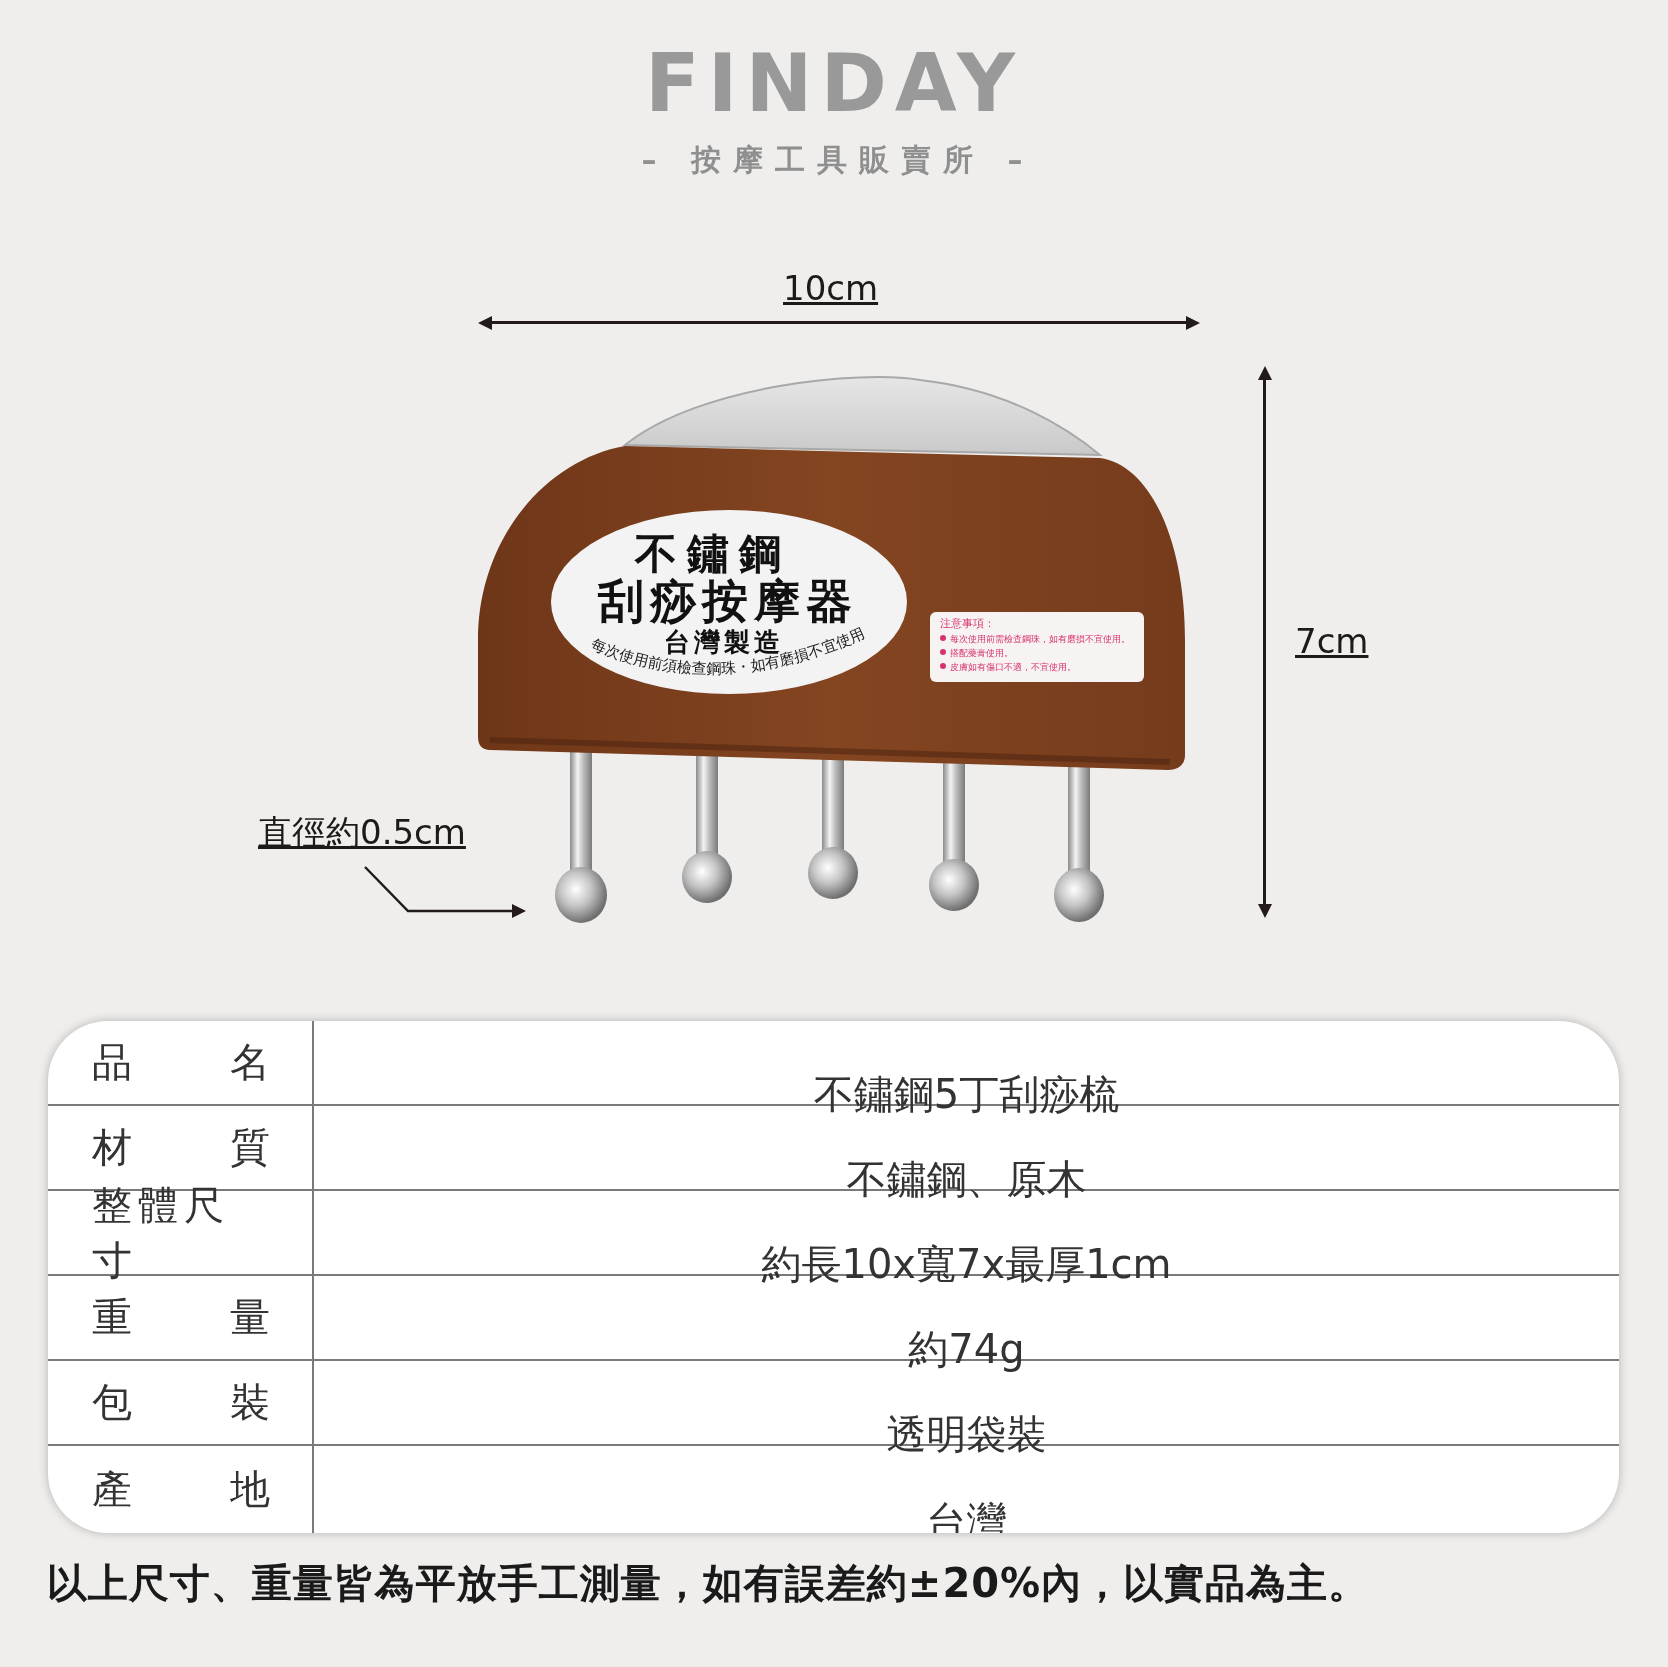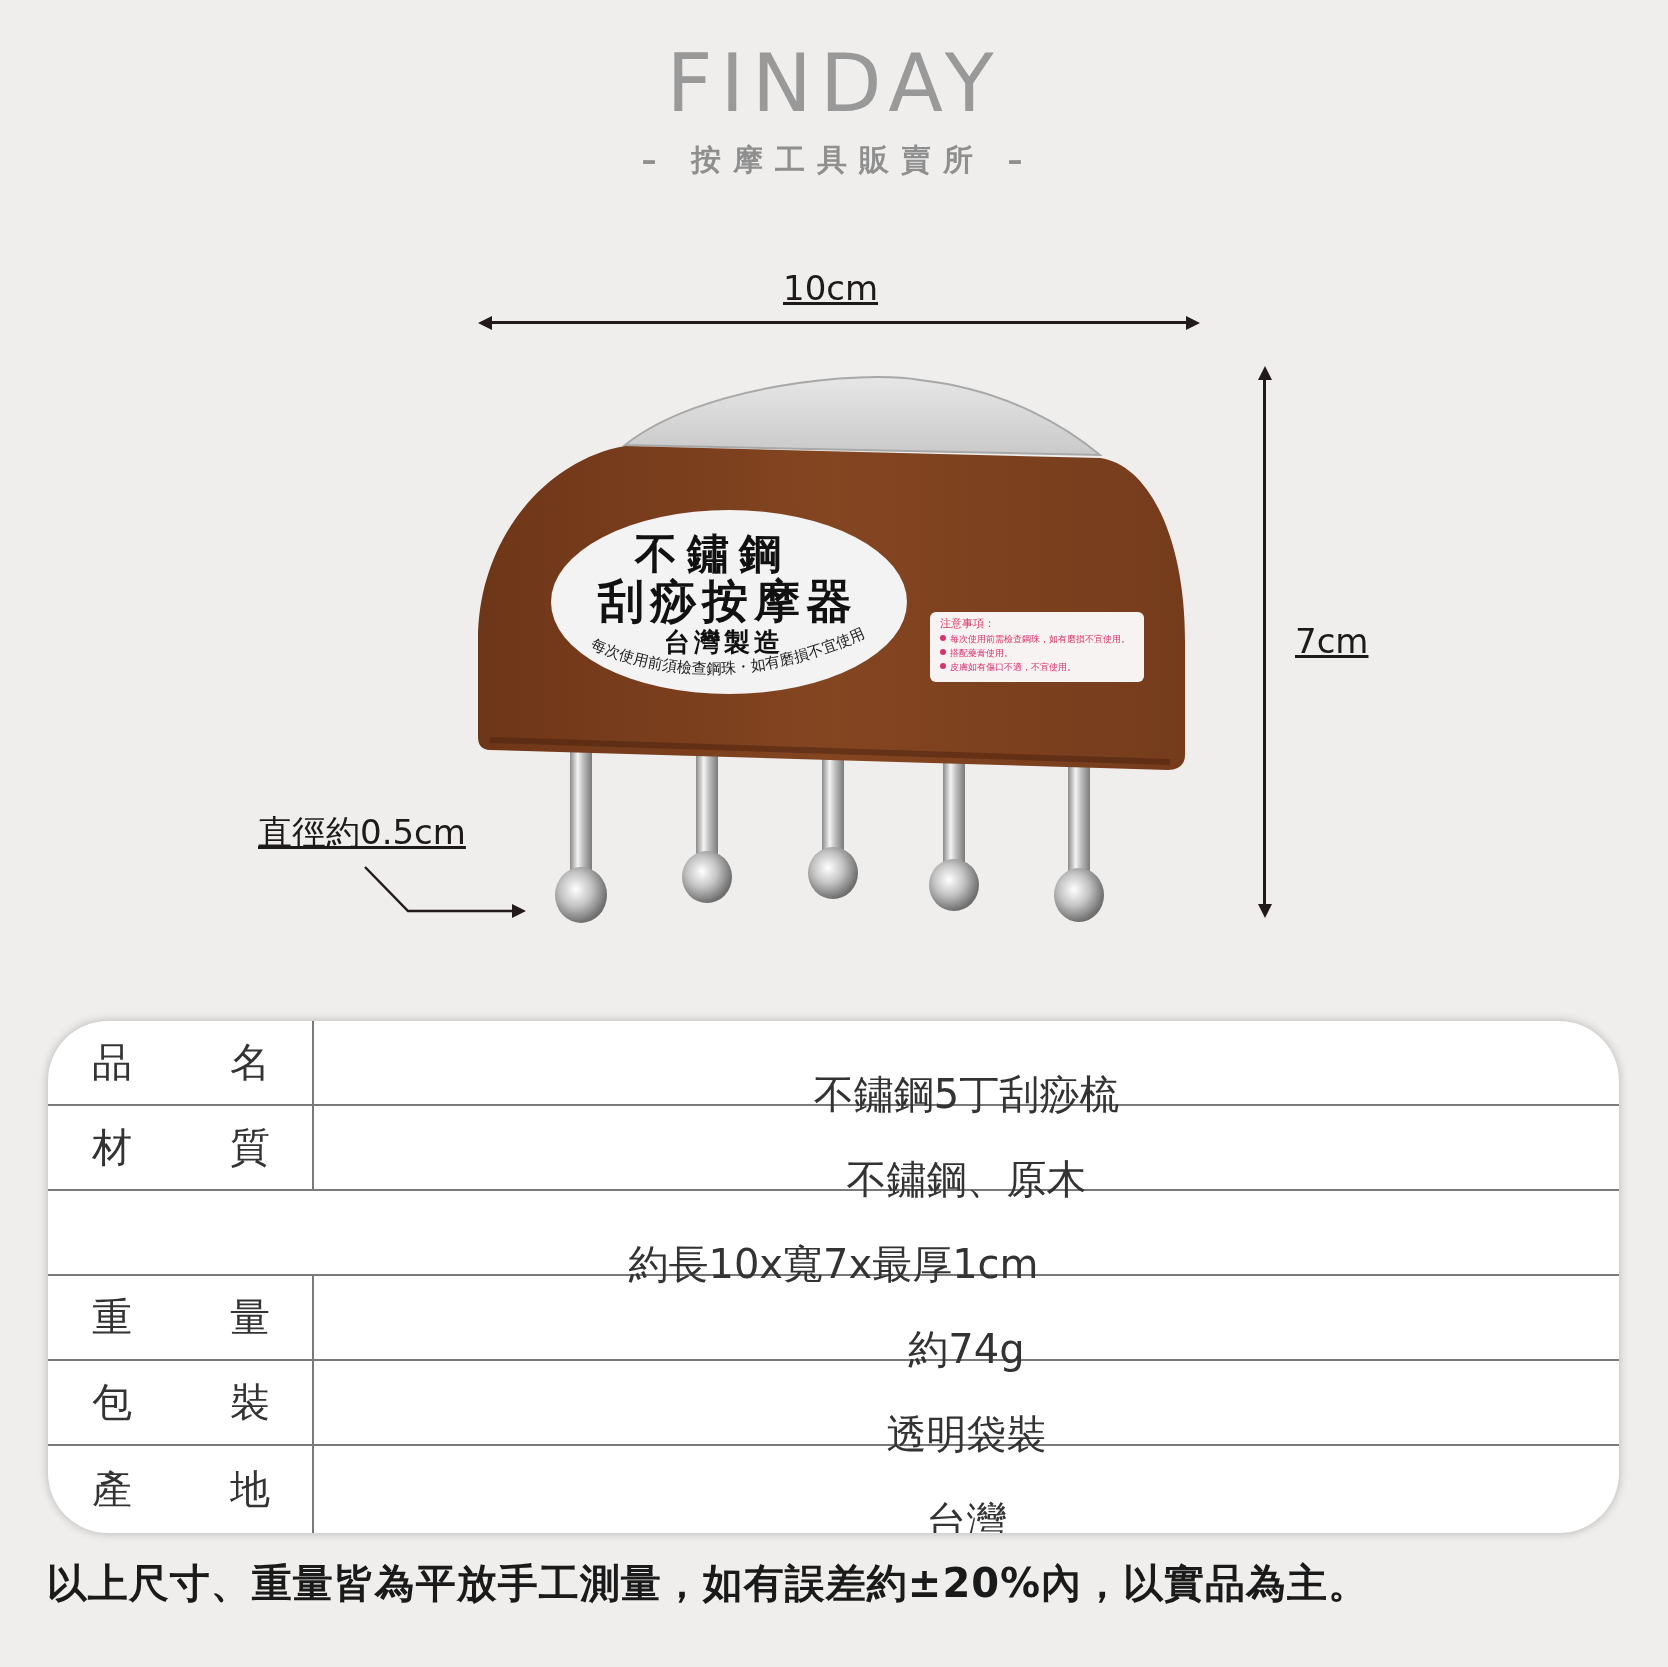--- a/index.html
+++ b/index.html
@@ -1,20 +1,20 @@
 <!DOCTYPE html>
 <html><head>
   <meta charset="utf-8">
   <style>
     * { margin: 0; padding: 0; box-sizing: border-box; }
     html, body { width: 1668px; height: 1667px; background: #efeeec; overflow: hidden; }
     body { position: relative; font-family: "DejaVu Sans", "Liberation Sans", sans-serif; color: #222; }
 
     .logo { position: absolute; left: 0; top: 44px; width: 1668px; text-align: center; }
-    .logo-title { font-family: "DejaVu Sans", sans-serif; font-weight: normal; font-size: 80px; letter-spacing: 8px; color: #999999; line-height: 1; }
+    .logo-title { font-family: "DejaVu Sans", sans-serif; font-weight: bold; font-size: 80px; letter-spacing: 8px; color: #999999; line-height: 1; }
     .logo-sub { margin-top: 16px; font-size: 30px; font-weight: bold; color: #8f8f8f; letter-spacing: 12px; padding-left: 8px; }
 
     .dim-text { position: absolute; font-family: "DejaVu Sans", sans-serif; font-size: 34px; color: #1e1a1a; text-decoration: underline; }
 
     .arrow-h { position: absolute; height: 3px; background: #231b1b; }
     .arrow-v { position: absolute; width: 3px; background: #231b1b; }
 
     .product { position: absolute; left: 0; top: 0; width: 1668px; height: 940px; pointer-events: none; }
 
     .spec-table { position: absolute; left: 48px; top: 1021px; width: 1571px; height: 512px; background: #ffffff; border-radius: 60px 60px 60px 60px; box-shadow: 0 0 10px rgba(0,0,0,0.25); overflow: hidden; }
@@ -130,20 +130,24 @@
     <div class="spec-value">不鏽鋼5丁刮痧梳</div>
   </div>
   <div class="spec-row" style="top:85px;">
     <div class="spec-label">
         <span>材</span>
         <span>質</span>
       </div>
     <div class="spec-value">不鏽鋼、原木</div>
   </div>
   <div class="spec-row" style="top:170px;">
+    <div class="spec-label" style="letter-spacing:6px; justify-content:flex-start;">
+        <span>整體尺寸</span>
+        <span></span>
+      </div>
     <div class="spec-value">約長10x寬7x最厚1cm</div>
   </div>
   <div class="spec-row" style="top:255px;">
     <div class="spec-label">
         <span>重</span>
         <span>量</span>
       </div>
     <div class="spec-value">約74g</div>
   </div>
   <div class="spec-row" style="top:340px;">

